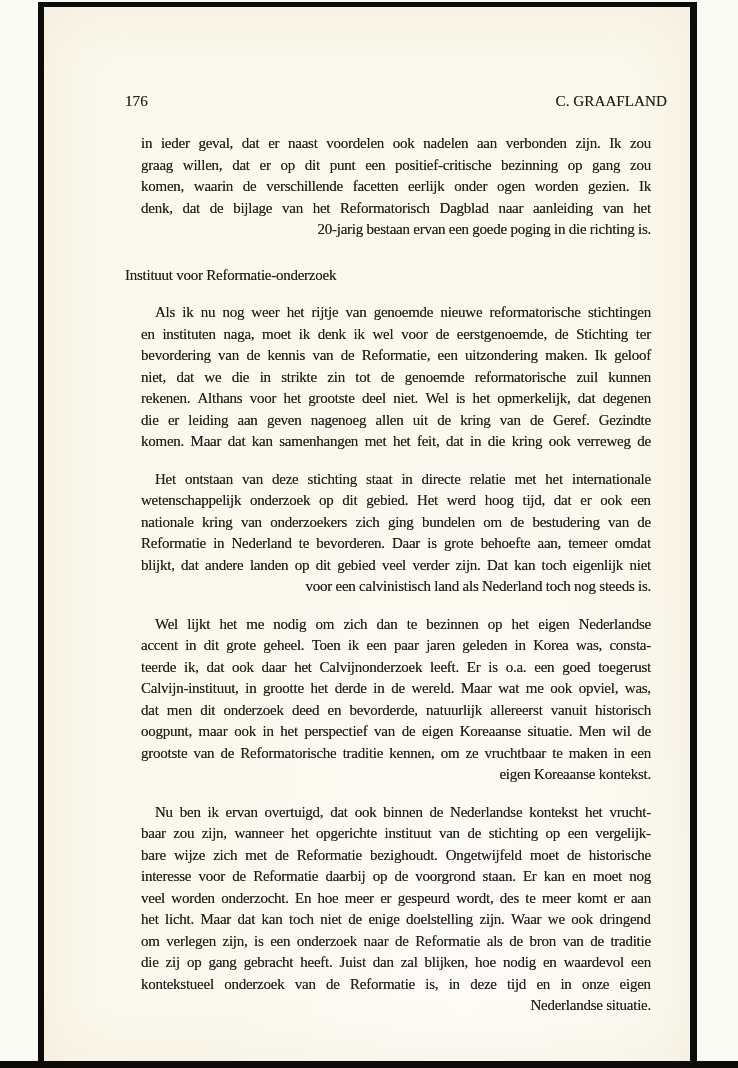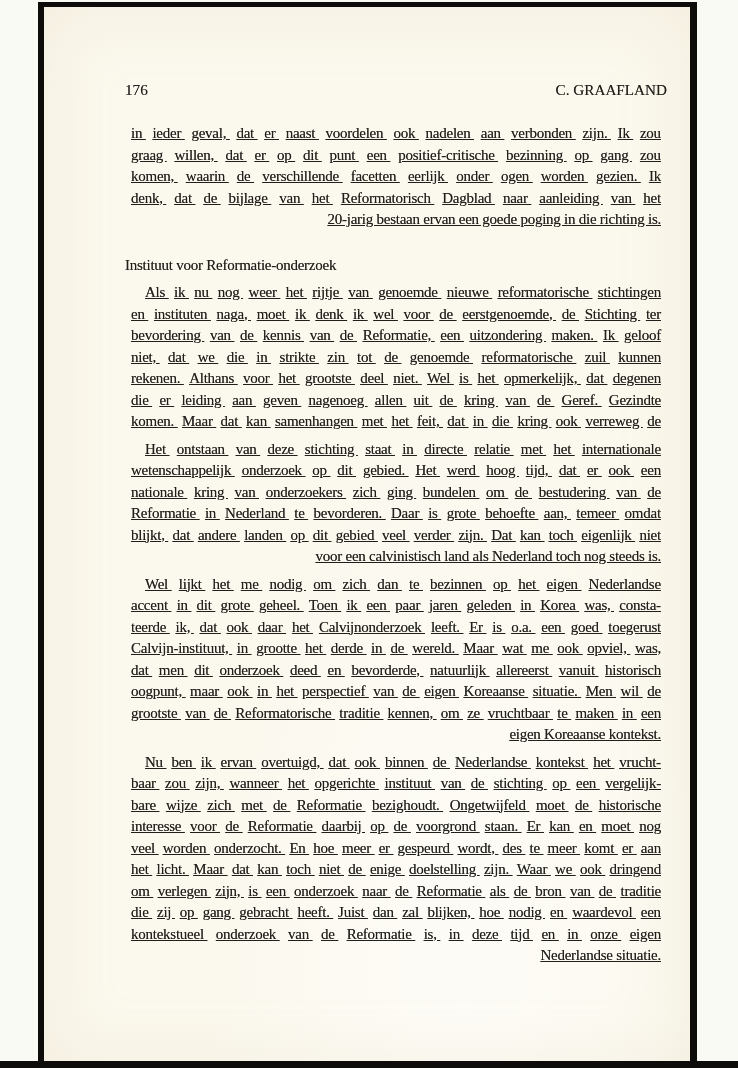--- a/index.html
+++ b/index.html
@@ -36,40 +36,40 @@
     position: absolute;
     left: 0;
     bottom: 0;
     width: 738px;
     height: 7px;
     background: var(--frame);
   }
   .running-header {
     position: absolute;
     left: 125px;
-    top: 81px;
+    top: 92px;
     width: 542px;
     display: flex;
     justify-content: space-between;
     font-size: 15.2px;
     color: var(--ink);
     text-shadow: 0 0 0.5px rgba(33,31,28,0.6);
   }
   .text-column {
     position: absolute;
     left: 125px;
     top: 117px;
     width: 542px;
     font-size: 15px;
     letter-spacing: -0.25px;
     line-height: 21.5px;
     color: var(--ink);
     text-shadow: 0 0 0.55px rgba(33,31,28,0.65);
   }
-  .paragraph { margin: 6px; text-decoration: underline; }
+  .paragraph { margin: 16px; }
   .line {
     display: flex;
     justify-content: space-between;
     white-space: pre;
     height: 21.5px;
     overflow: visible;
   }
   .line.last {
     display: block;
     white-space: normal;

